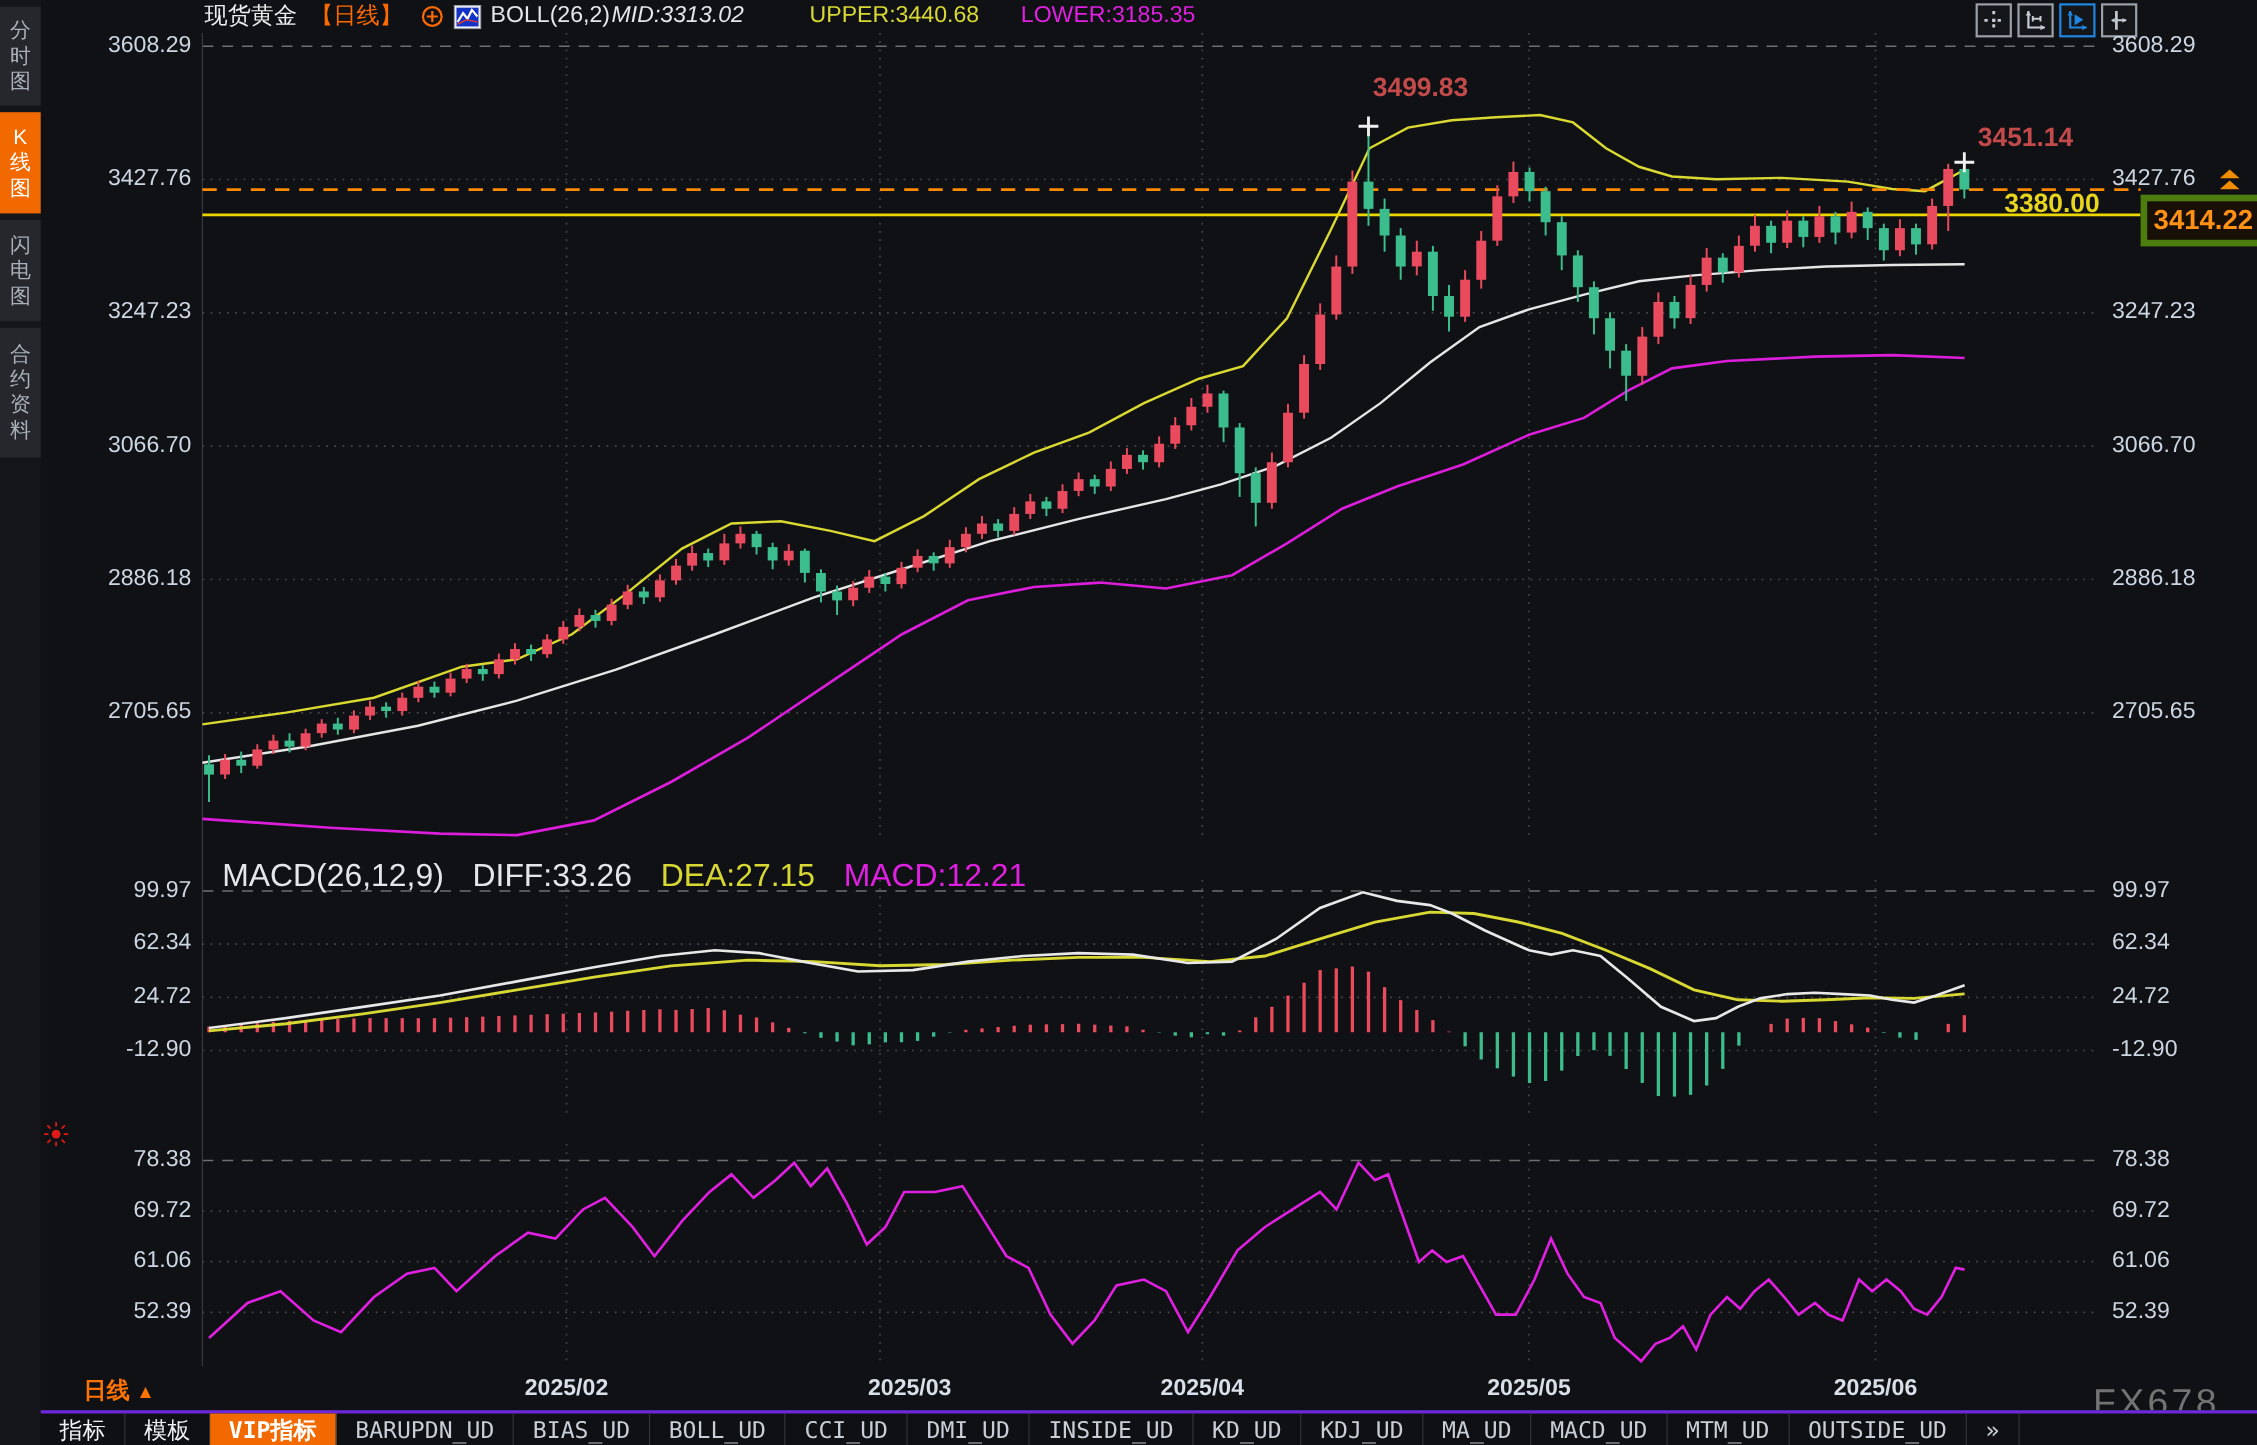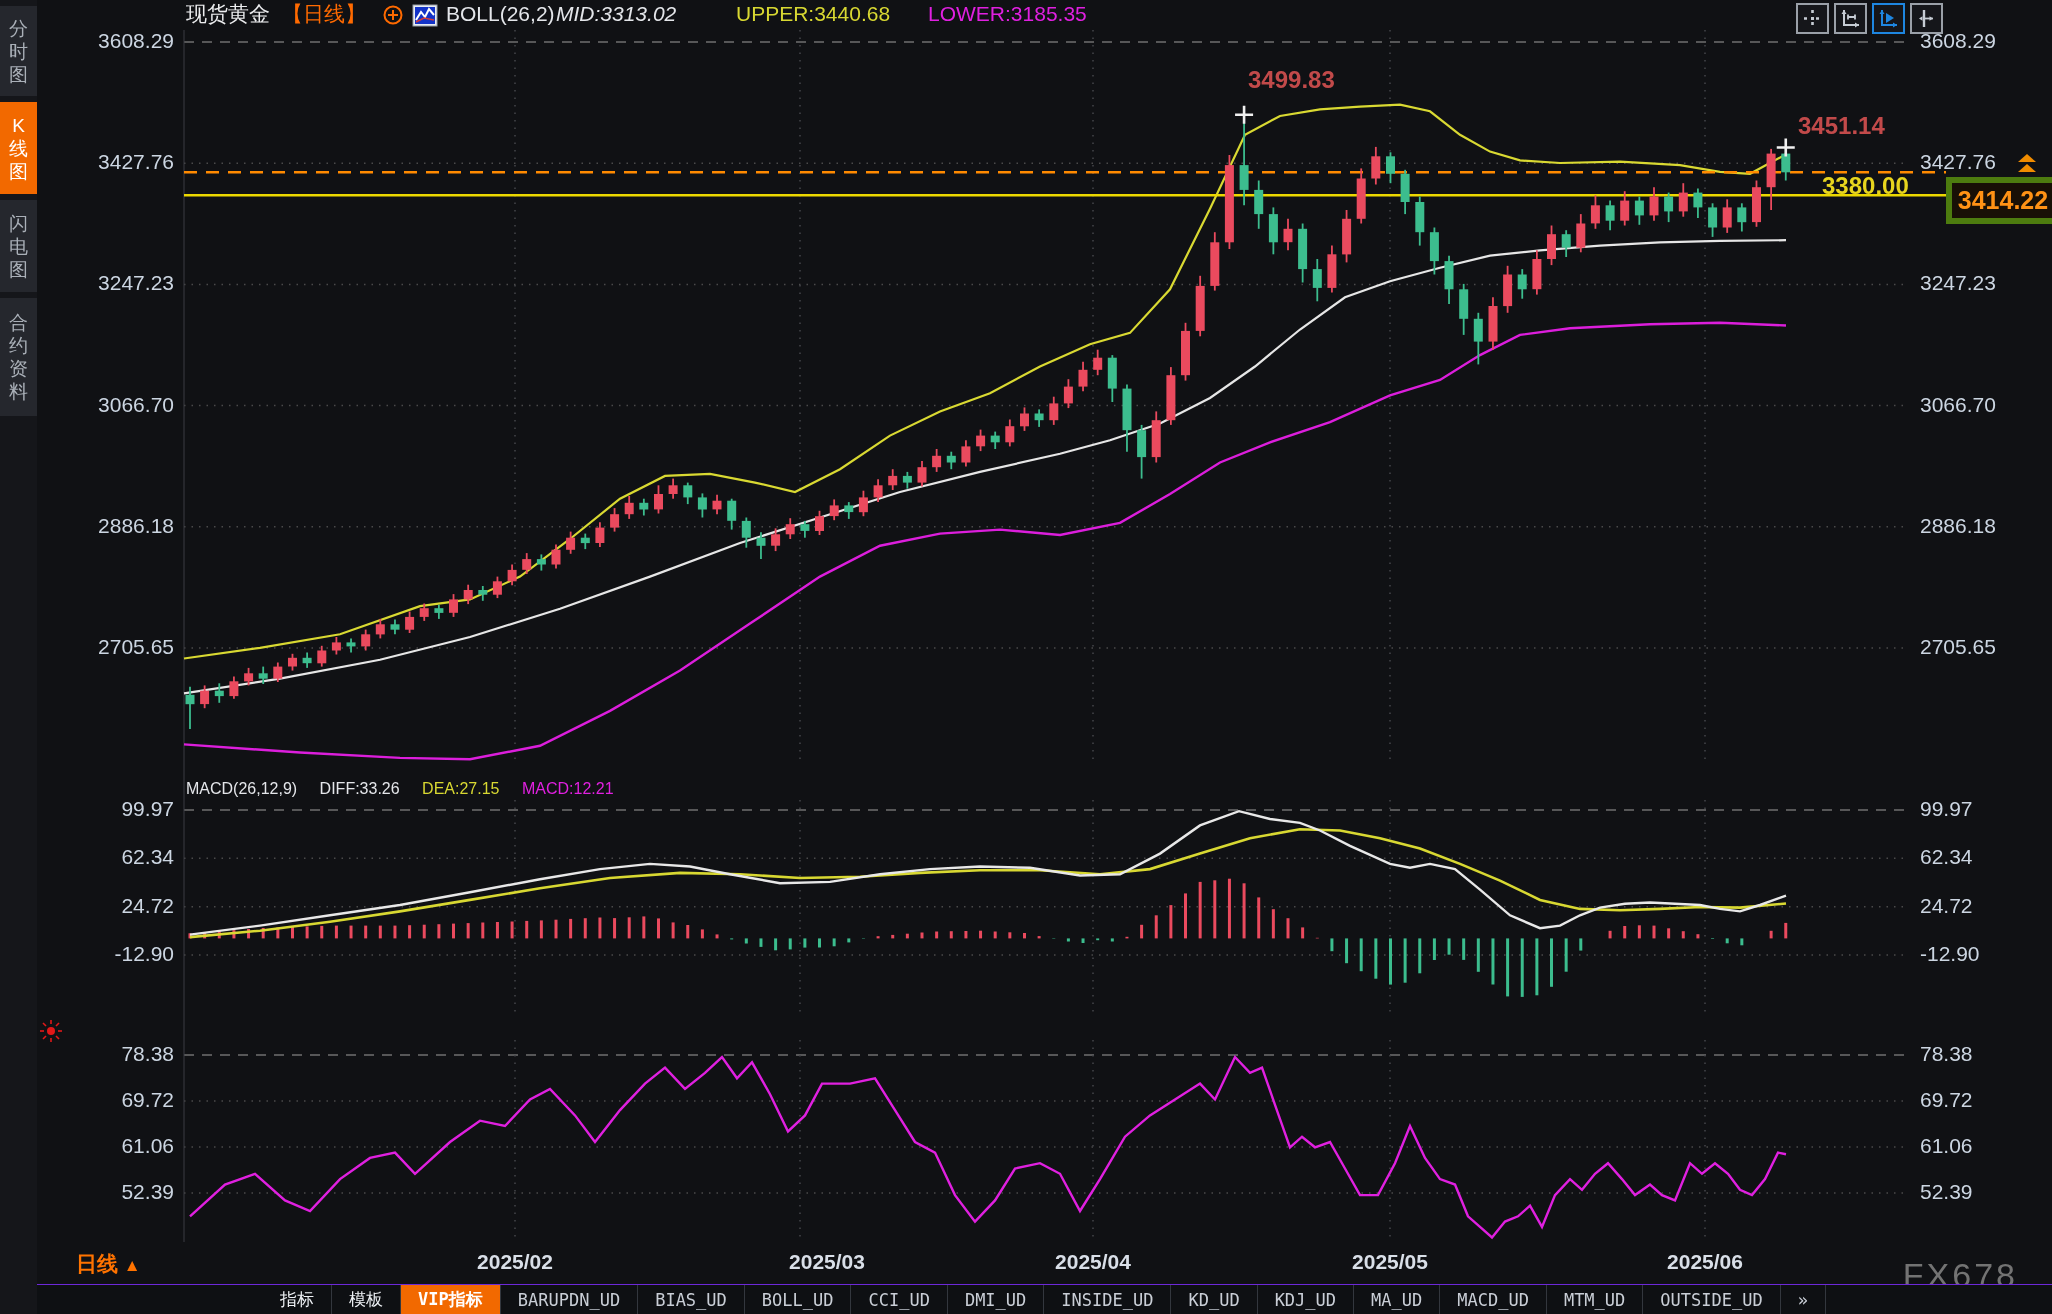--- a/index.html
+++ b/index.html
@@ -14,26 +14,26 @@
   
   .hdr{position:absolute;top:1px;height:26px;display:flex;align-items:center;font-size:21px;white-space:nowrap;}
   .hdr b{font-weight:400;}
   
   .axlbl{position:absolute;font-size:21px;color:#ccd6e2;}
   .axlbl.l{width:116px;left:58px;text-align:right;}
   .axlbl.r{left:1920px;text-align:left;}
   
   .moLbl{position:absolute;top:1250px;width:140px;text-align:center;font-size:21px;font-weight:700;color:#d9dfe8;}
   
-  .indhdr{position:absolute;font-size:16px;white-space:nowrap;}
+  .indhdr{position:absolute;font-size:29px;white-space:nowrap;margin-left:16px;}
   .indhdr span{margin-right:18px;}
   
   #tabbar{position:absolute;left:37px;right:0;bottom:0;height:29px;background:#0e1013;
-          border-top:1px solid #6d28d9;display:flex;align-items:stretch;
-          font-family:"DejaVu Sans Mono","Liberation Mono",monospace;font-size:17px;color:#c9ced6;justify-content:center;}
+          border-top:3px solid #6d28d9;display:flex;align-items:stretch;
+          font-family:"DejaVu Sans Mono","Liberation Mono",monospace;font-size:21px;color:#c9ced6;}
   .btab{display:flex;align-items:center;padding:0 17px;border-right:1px solid #33373e;cursor:pointer;white-space:nowrap;}
   .btab.active{background:#f26900;color:#fff;font-weight:700;}
   .btab.bright{color:#eef1f5;}
   
   .ann{position:absolute;font-size:24px;font-weight:700;color:#c24a4a;}
   #hline-lbl{position:absolute;font-size:24px;font-weight:700;color:#e8d51e;}
   #price-box{position:absolute;left:1946px;top:177px;width:102px;height:35px;background:#181006;
              border:6px solid #4d7c0f;color:#ff9215;font-size:25px;font-weight:700;
              display:flex;align-items:center;justify-content:center;}
   #period-lbl{position:absolute;left:76px;top:1250px;font-size:21px;font-weight:700;color:#ff7300;}

